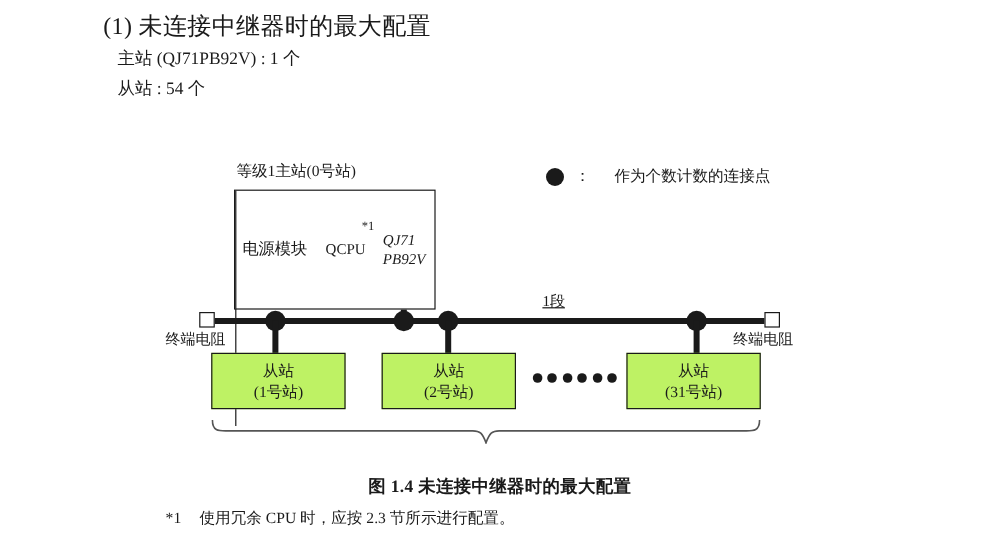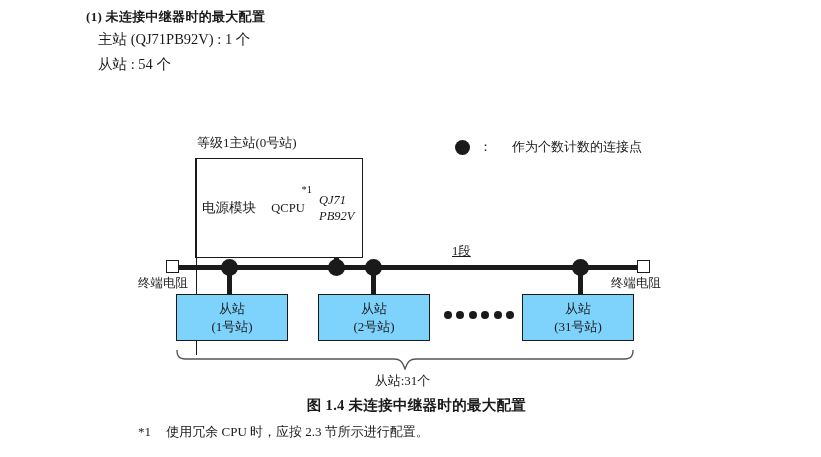--- a/index.html
+++ b/index.html
@@ -18,22 +18,22 @@
   }
 
   
   #heading-block {
     position: absolute;
     left: 86px;
     top: 8px;
     width: 620px;
   }
   #section-heading {
-    font-size: 13px;
-    font-weight: bold;
+    font-size: 20px;
+    font-weight: normal;
     letter-spacing: 0.3px;
     line-height: 1.45;
     white-space: nowrap;
   }
   .spec-line {
     font-size: 14.5px;
     line-height: 1.75;
     margin-left: 12px;
     white-space: nowrap;
   }
@@ -173,21 +173,21 @@
     top: 267px;
   }
   #stem-slave-1  { left: 227px; }
   #stem-slave-2  { left: 371px; }
   #stem-slave-31 { left: 578px; }
 
   
   .slave-box {
     border: 1.6px solid #1a1a1a;
     box-sizing: border-box;
-    background: #7dd3fc;
+    background: #bef264;
     height: 47px;
     top: 294px;
     display: flex;
     flex-direction: column;
     align-items: center;
     justify-content: center;
     font-size: 13px;
     line-height: 1.35;
   }
   #slave-box-1  { left: 176px; width: 112px; }
@@ -345,23 +345,20 @@
     <span></span>
     <span></span>
     <span></span>
   </div>
 
   <div id="brace-wrap">
     <svg width="458" height="20" viewBox="0 0 458 20" preserveAspectRatio="none">
       <path d="M1,0 C1,9 6,9 12,9 L218,9 C224,9 226,11 229,19 C232,11 234,9 240,9 L446,9 C452,9 457,9 457,0" fill="none" stroke="#555555" stroke-width="1.4"></path>
     </svg>
   </div>
-  <div id="brace-total-label">
-    <span class="inner">从站:31个</span>
-  </div>
 
   <div id="figure-caption">
     <span class="inner">图 1.4  未连接中继器时的最大配置</span>
   </div>
 
   <div id="footnote">
     <span class="fn-mark">*1</span>
     <span>使用冗余 CPU 时，应按 2.3 节所示进行配置。</span>
   </div>
 

